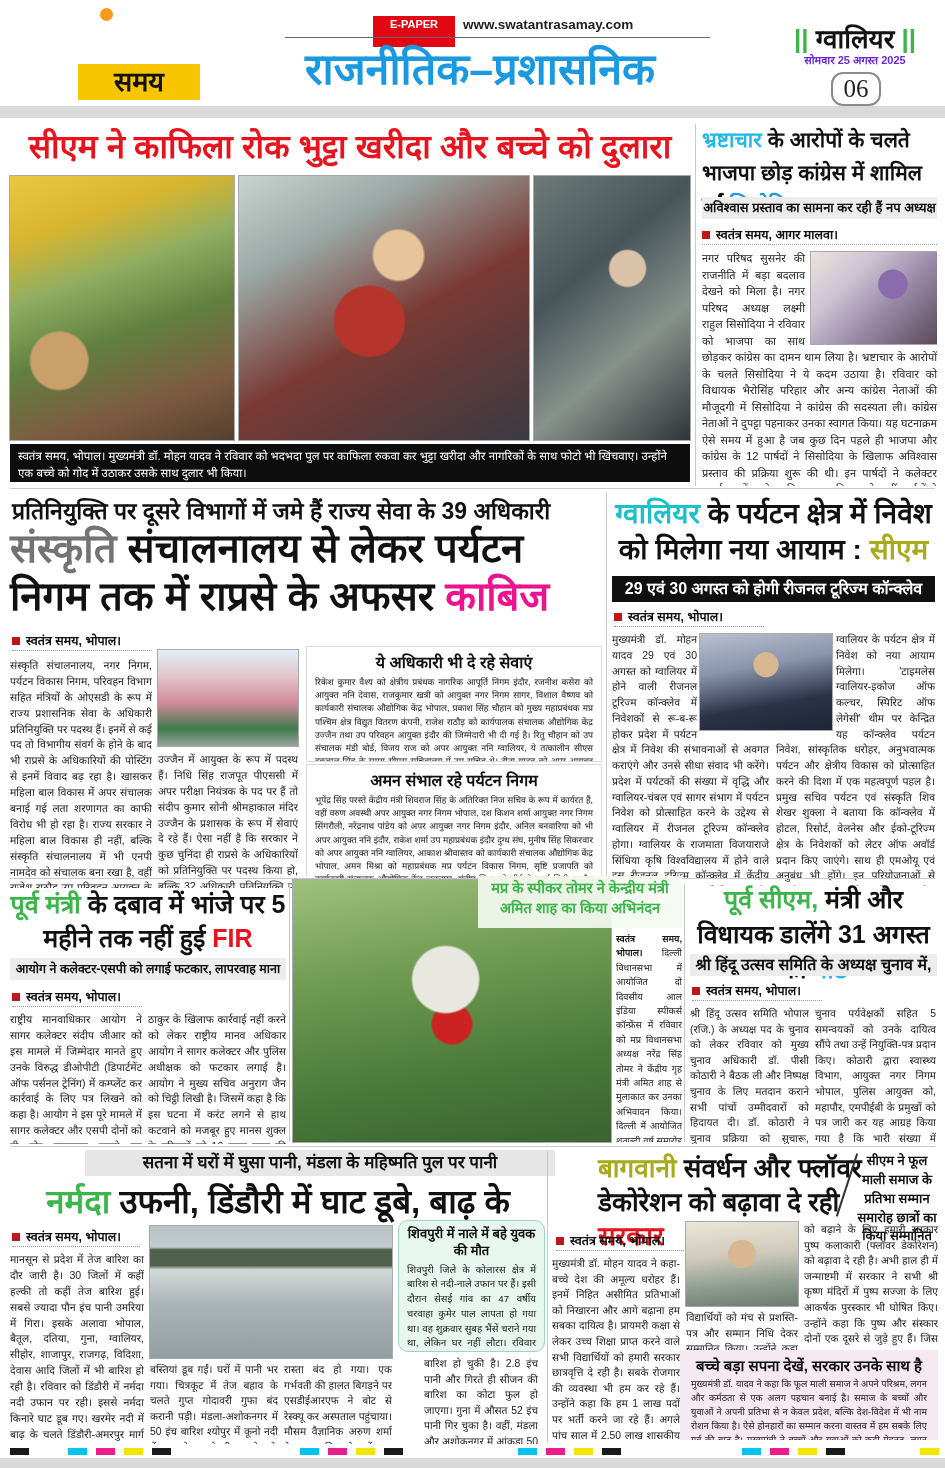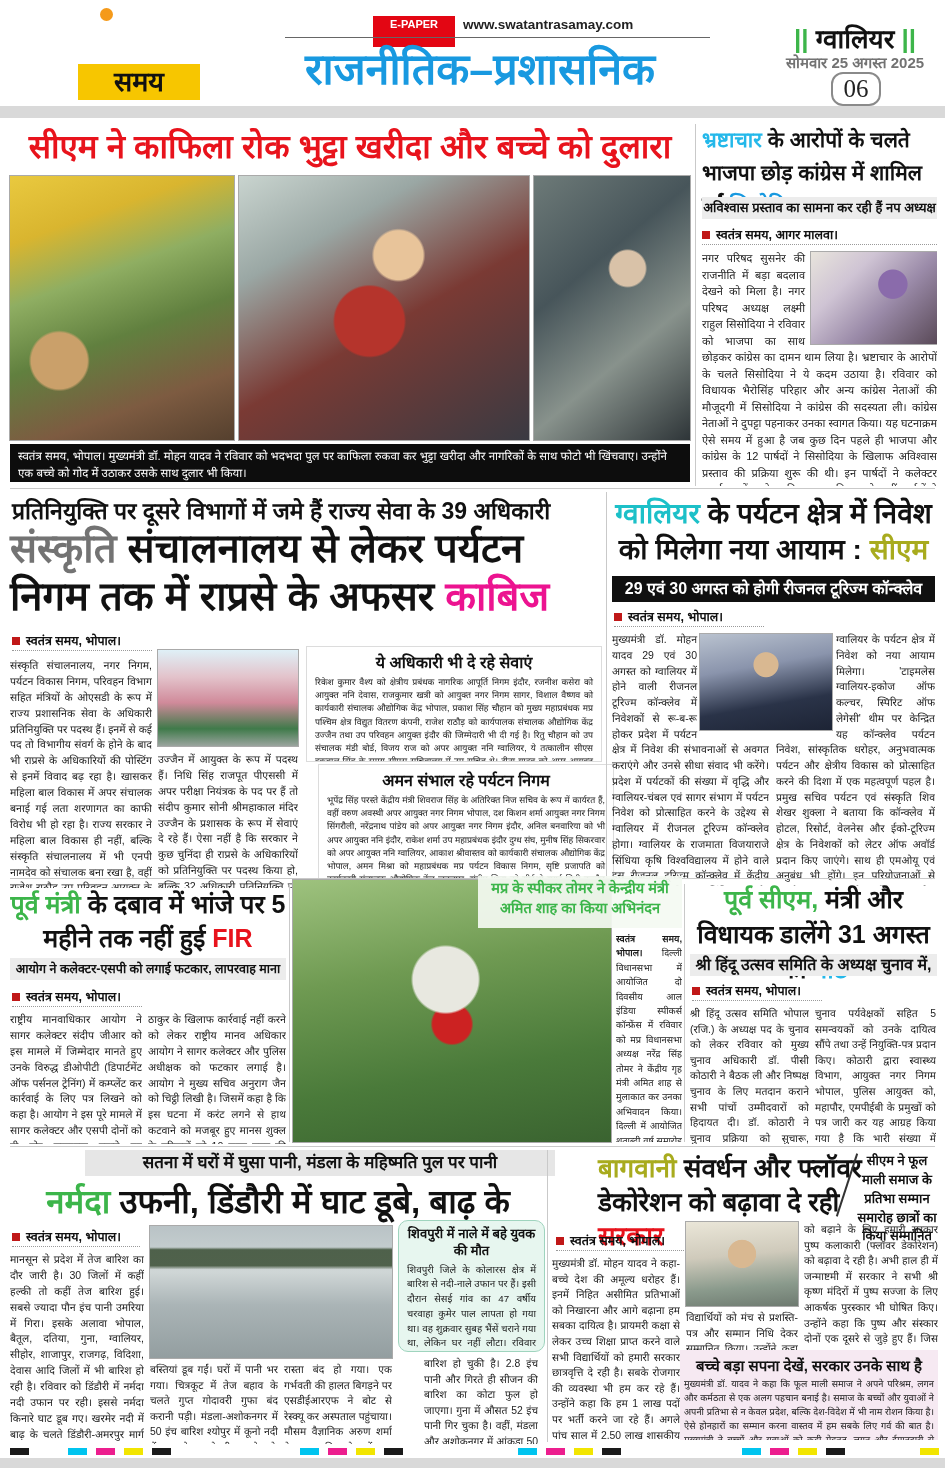--- a/index.html
+++ b/index.html
@@ -14,21 +14,21 @@
   
   .logo-l1{font-size:47px;font-weight:900;color:#111;line-height:1;letter-spacing:-1px;}
   .logo-dot{width:13px;height:13px;border-radius:50%;background:#f59a1a;}
   .logo-box{background:#f7c600;color:#111;font-weight:900;font-size:27px;text-align:center;line-height:36px;}
   .epaper{background:#e30613;color:#fff;font-weight:bold;font-size:11px;line-height:17px;text-align:center;}
   .website{font-size:13.5px;color:#222;font-weight:bold;}
   .hdr-rule{height:1px;background:#666;}
   .section-title{font-size:43px;font-weight:900;color:#1899e0;line-height:1.1;}
   .city{font-size:26px;font-weight:900;color:#111;}
   .city .bars{color:#3db54a;font-weight:900;}
-  .date{font-size:15px;font-weight:bold;color:#737373;}
+  .date{font-size:11px;font-weight:bold;color:#6d28d9;}
   .pagenum{border:2px solid #8a8a8a;border-radius:12px;font-size:25px;color:#222;
            font-family:"Liberation Serif","DejaVu Serif",serif;text-align:center;line-height:30px;background:#fff;}
   .grayband{background:#d9d9d9;}
 
   
   .kicker-bar{background:#e6e6e6;color:#111;font-weight:bold;}
   .subhead-bar{background:#ececec;color:#111;font-weight:bold;text-align:center;}
   .subhead-dark{background:#101010;color:#fff;font-weight:bold;text-align:center;}
   .byline{font-size:12.5px;font-weight:bold;color:#111;}
   .bullet{display:inline-block;width:8px;height:8px;background:#c01818;margin-right:6px;}
@@ -49,21 +49,21 @@
   .c-green{color:#3cb54a;}
   .c-black{color:#111;}
 
   
   .infobox{border:1px solid #dcdcdc;background:#fff;box-sizing:border-box;padding:4px 8px;}
   .infobox h4{margin:0 0 3px 0;font-size:16px;font-weight:900;text-align:center;color:#111;}
   .infobox p{margin:0;font-size:8.8px;line-height:1.5;text-align:justify;}
   .mintbox{background:#e7f6ef;border:1px solid #9fd4be;border-radius:10px;box-sizing:border-box;padding:5px 8px;}
   .mintbox h4{margin:0;font-size:13px;font-weight:900;text-align:center;line-height:1.3;color:#111;}
   .mintbox p{margin:3px 0 0 0;font-size:9.8px;line-height:1.5;text-align:justify;}
-  .pinkbox{background:#f6e9f2;box-sizing:border-box;padding:5px 4px;}
+  .pinkbox{background:#f6e9f2;box-sizing:border-box;padding:5px 11px;}
   .pinkbox h4{margin:0;font-size:15px;font-weight:900;text-align:center;color:#111;}
   .pinkbox p{margin:3px 0 0 0;font-size:9.3px;line-height:1.5;text-align:justify;}
 
   
   .photo{background:#bbb;outline:1px solid #aaa;}
   .p-corn{background:
     radial-gradient(circle at 22% 70%, #caa06a 0 11%, rgba(0,0,0,0) 12%),
     linear-gradient(160deg,#e9c93f 0%,#d9b52f 20%,#8fae62 38%,#61803f 58%,#7d5b41 80%,#55402e 100%);}
   .p-baby{background:
     radial-gradient(circle at 55% 30%, #e8c49a 0 10%, rgba(0,0,0,0) 11%),
@@ -167,21 +167,21 @@
   <div class="ab dotrule" style="left:12px;top:650px;width:140px;"></div>
 
   <div class="ab body-txt just ovh" style="left:10px;top:658px;width:142px;height:230px;font-size:10.6px;">संस्कृति संचालनालय, नगर निगम, पर्यटन विकास निगम, परिवहन विभाग सहित मंत्रियों के ओएसडी के रूप में राज्य प्रशासनिक सेवा के अधिकारी प्रतिनियुक्ति पर पदस्थ हैं। इनमें से कई पद तो विभागीय संवर्ग के होने के बाद भी राप्रसे के अधिकारियों की पोस्टिंग से इनमें विवाद बढ़ रहा है। खासकर महिला बाल विकास में अपर संचालक बनाई गई लता शरणागत का काफी विरोध भी हो रहा है। राज्य सरकार ने महिला बाल विकास ही नहीं, बल्कि संस्कृति संचालनालय में भी एनपी नामदेव को संचालक बना रखा है, वहीं राजेश राठौड़ उप परिवहन आयुक्त के रूप में कार्यरत है। नीता राठौर को मुख्य महाप्रबंधक पूर्व क्षेत्र विद्युत वितरण कंपनी में पदस्थ किया गया है, जबकि आशीष कुमार पाठक नगर पालिका निगम</div>
   <div class="ab photo p-building" style="left:158px;top:650px;width:140px;height:96px;"></div>
   <div class="ab body-txt just ovh" style="left:158px;top:752px;width:140px;height:136px;font-size:10.6px;">उज्जैन में आयुक्त के रूप में पदस्थ हैं। निधि सिंह राजपूत पीएससी में अपर परीक्षा नियंत्रक के पद पर हैं तो संदीप कुमार सोनी श्रीमहाकाल मंदिर उज्जैन के प्रशासक के रूप में सेवाएं दे रहे हैं। ऐसा नहीं है कि सरकार ने कुछ चुनिंदा ही राप्रसे के अधिकारियों को प्रतिनियुक्ति पर पदस्थ किया हो, बल्कि 32 अधिकारी प्रतिनियुक्ति पर दूसरे विभागों में कार्यरत हैं और इनमें से कई पद तो विभागीय होने के बावजूद राप्रसे के अफसरों को सरकार ने कमान सौंप रखी है।</div>
 
   <div class="ab infobox ovh" style="left:306px;top:646px;width:296px;height:116px;">
     <h4>ये अधिकारी भी दे रहे सेवाएं</h4>
     <p>रिकेश कुमार वैश्य को क्षेत्रीय प्रबंधक नागरिक आपूर्ति निगम इंदौर, रजनीश कसेरा को आयुक्त ननि देवास, राजकुमार खत्री को आयुक्त नगर निगम सागर, विशाल वैष्णव को कार्यकारी संचालक औद्योगिक केंद्र भोपाल, प्रकाश सिंह चौहान को मुख्य महाप्रबंधक मप्र पश्चिम क्षेत्र विद्युत वितरण कंपनी, राजेश राठौड़ को कार्यपालक संचालक औद्योगिक केंद्र उज्जैन तथा उप परिवहन आयुक्त इंदौर की जिम्मेदारी भी दी गई है। रितु चौहान को उप संचालक मंडी बोर्ड, विजय राज को अपर आयुक्त ननि ग्वालियर, ये तत्कालीन सीएस इकबाल सिंह के समय सीएस सचिवालय में उप सचिव थे। टीना यादव को अपर आयुक्त नगर निगम भोपाल, सुलेखा सुदेश उइके को महाप्रबंधक नागरिक आपूर्ति निगम, मनोज कुमार वर्मा भी महाप्रबंधक नागरिक आपूर्ति निगम, लोकनलाल अहिरवार क्षेत्रीय प्रबंधक नागरिक आपूर्ति निगम जबलपुर, प्रतुल चंद्र सिन्हा को कार्यपालिक संचालक औद्योगिक विकास निगम भोपाल में पदस्थ कर रखा है।</p>
   </div>
-  <div class="ab infobox ovh" style="left:306px;top:764px;width:296px;height:124px;margin-left:12px;">
+  <div class="ab infobox ovh" style="left:306px;top:764px;width:296px;height:124px;">
     <h4>अमन संभाल रहे पर्यटन निगम</h4>
     <p>भूपेंद्र सिंह परस्ते केंद्रीय मंत्री शिवराज सिंह के अतिरिक्त निज सचिव के रूप में कार्यरत हैं, वहीं वरुण अवस्थी अपर आयुक्त नगर निगम भोपाल, दश किशन शर्मा आयुक्त नगर निगम सिंगरौली, नरेंद्रनाथ पांडेय को अपर आयुक्त नगर निगम इंदौर, अनिल बनवारिया को भी अपर आयुक्त ननि इंदौर, राकेश शर्मा उप महाप्रबंधक इंदौर दुग्ध संघ, मुनीष सिंह सिकरवार को अपर आयुक्त ननि ग्वालियर, आकाश श्रीवास्तव को कार्यकारी संचालक औद्योगिक केंद्र भोपाल, अमन मिश्रा को महाप्रबंधक मप्र पर्यटन विकास निगम, सृष्टि प्रजापति को कार्यकारी संचालक औद्योगिक केंद्र जबलपुर, संदीप शिवा को सीईओ स्मार्ट सिटी उज्जैन तथा कृतिका भीमावत को उपायुक्त नगर पालिका निगम उज्जैन में प्रतिनियुक्ति पर पदस्थ कर रखा है। इनमें से कई अधिकारी तो जूनियर हैं, फिर भी उन्हें बड़े पदों की कमान सौंपी गई है।</p>
   </div>
 
   <div class="ab vline" style="left:606px;top:492px;height:394px;"></div>
 
   <div class="ab hl-tour ctr" style="left:612px;top:496px;width:323px;height:78px;">
     <span class="c-teal">ग्वालियर</span><span> के पर्यटन क्षेत्र में निवेश को मिलेगा नया आयाम : </span><span class="c-olive">सीएम यादव</span>
   </div>
   <div class="ab subhead-dark" style="left:612px;top:576px;width:323px;height:26px;font-size:16px;line-height:26px;">29 एवं 30 अगस्त को होगी रीजनल टूरिज्म कॉन्क्लेव</div>

